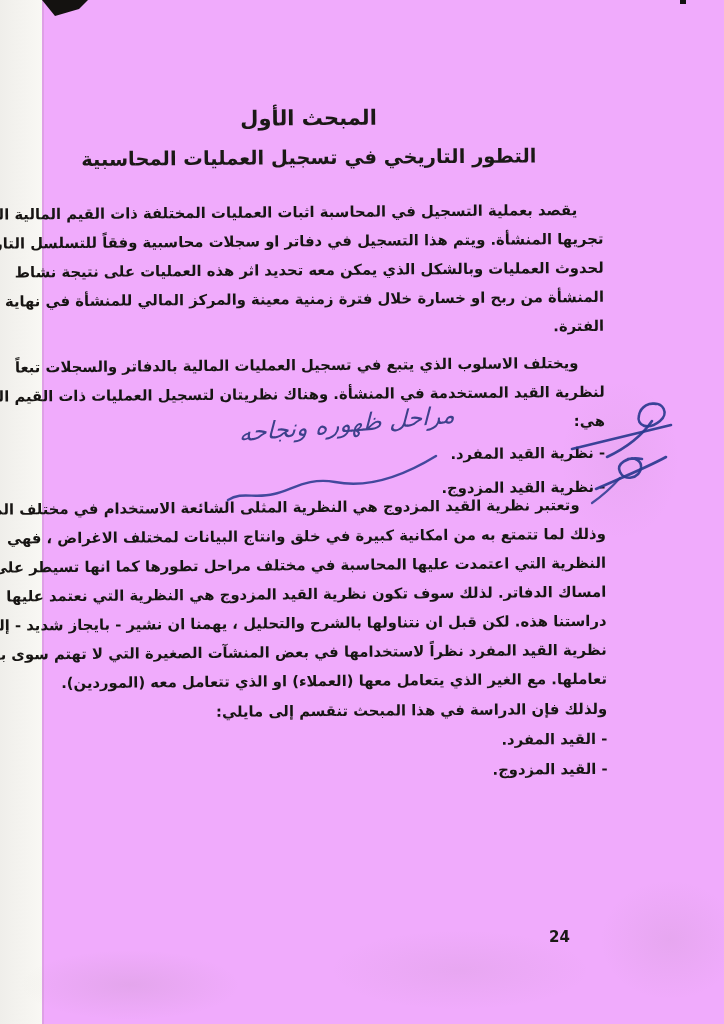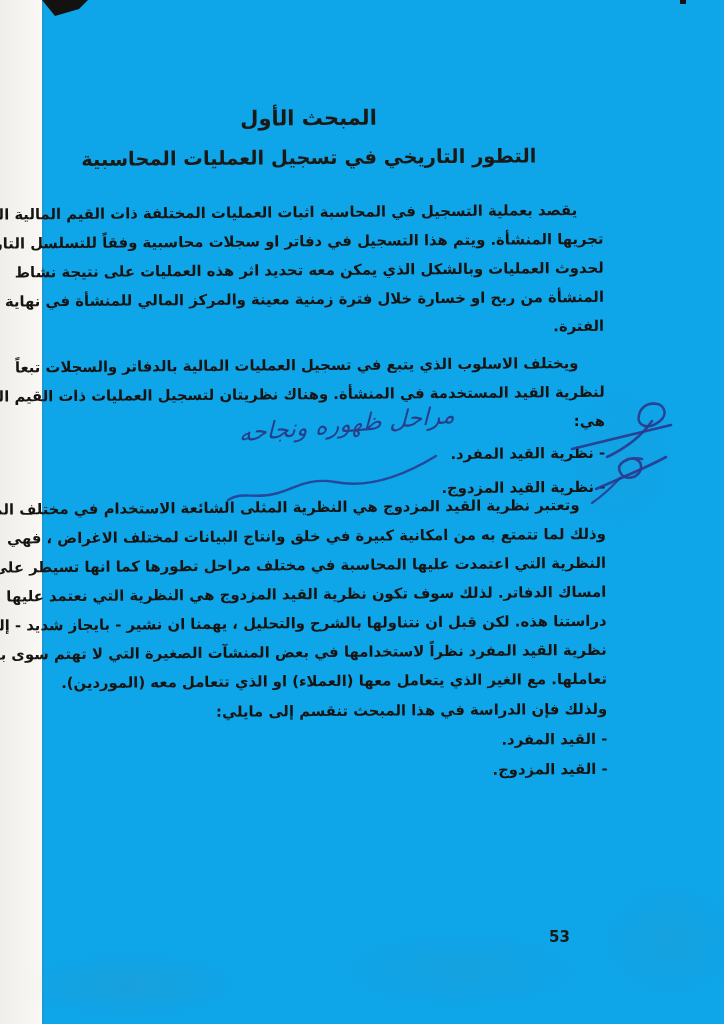--- a/index.html
+++ b/index.html
@@ -2,21 +2,21 @@
 <html lang="ar"><head>
 <meta charset="utf-8">
 <style>
   html,body{margin:0;padding:0;}
   body{
     width:724px;height:1024px;position:relative;
     background:#e8e7e3;
     font-family:"DejaVu Sans",sans-serif;
   }
   .page{
-    position:absolute;inset:0;background:#0ea5e9;overflow:hidden;color:#1b1916;
+    position:absolute;inset:0;background:#f0abfc;overflow:hidden;color:#1b1916;
   }
   .left-strip{
     position:absolute;left:0;top:0;width:42px;height:100%;
     background:linear-gradient(to right,#efeeea,#f9f8f4);
   }
   .fold-line{
     position:absolute;left:42px;top:0;width:2px;height:100%;
     background:rgba(100,95,82,.13);
   }
   .shadow-blob{position:absolute;border-radius:50%;pointer-events:none;}
@@ -115,21 +115,21 @@
     <div class="para" id="closing">
       <div class="tline" style="text-align:right;text-align-last:right;">ولذلك فإن الدراسة في هذا المبحث تنقسم إلى مايلي:</div>
     </div>
 
     <div class="list" id="list2">
         <div class="tline">- القيد المفرد.</div>
         <div class="tline">- القيد المزدوج.</div>
       </div>
   </div>
 
-  <div class="page-number">53</div>
+  <div class="page-number">24</div>
 
   <div class="hand-annotation">مراحل ظهوره ونجاحه</div>
 
   <svg class="ink-overlay" width="724" height="1024" viewBox="0 0 724 1024">
 
     <polygon points="42,0 88,0 79,9 55,16" fill="#141210"></polygon>
 
     <rect x="680" y="0" width="6" height="4" fill="#141210"></rect>
 
     <path d="M 436 456 C 400 478 365 488 335 482 C 308 477 292 490 274 494 C 254 499 242 491 228 500" fill="none" stroke="#2a3a8f" stroke-width="2.4" stroke-linecap="round" opacity="0.88"></path>

